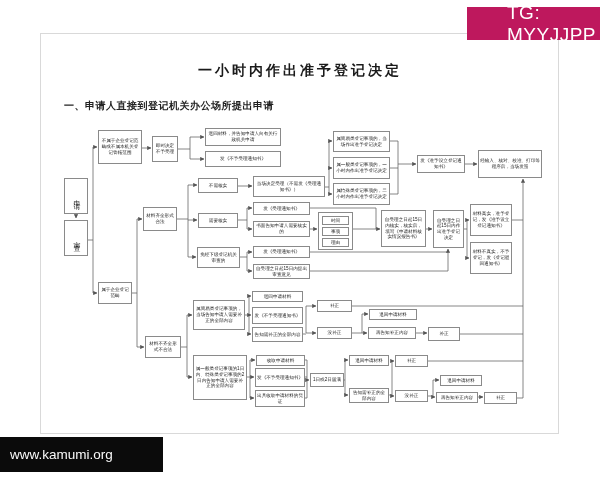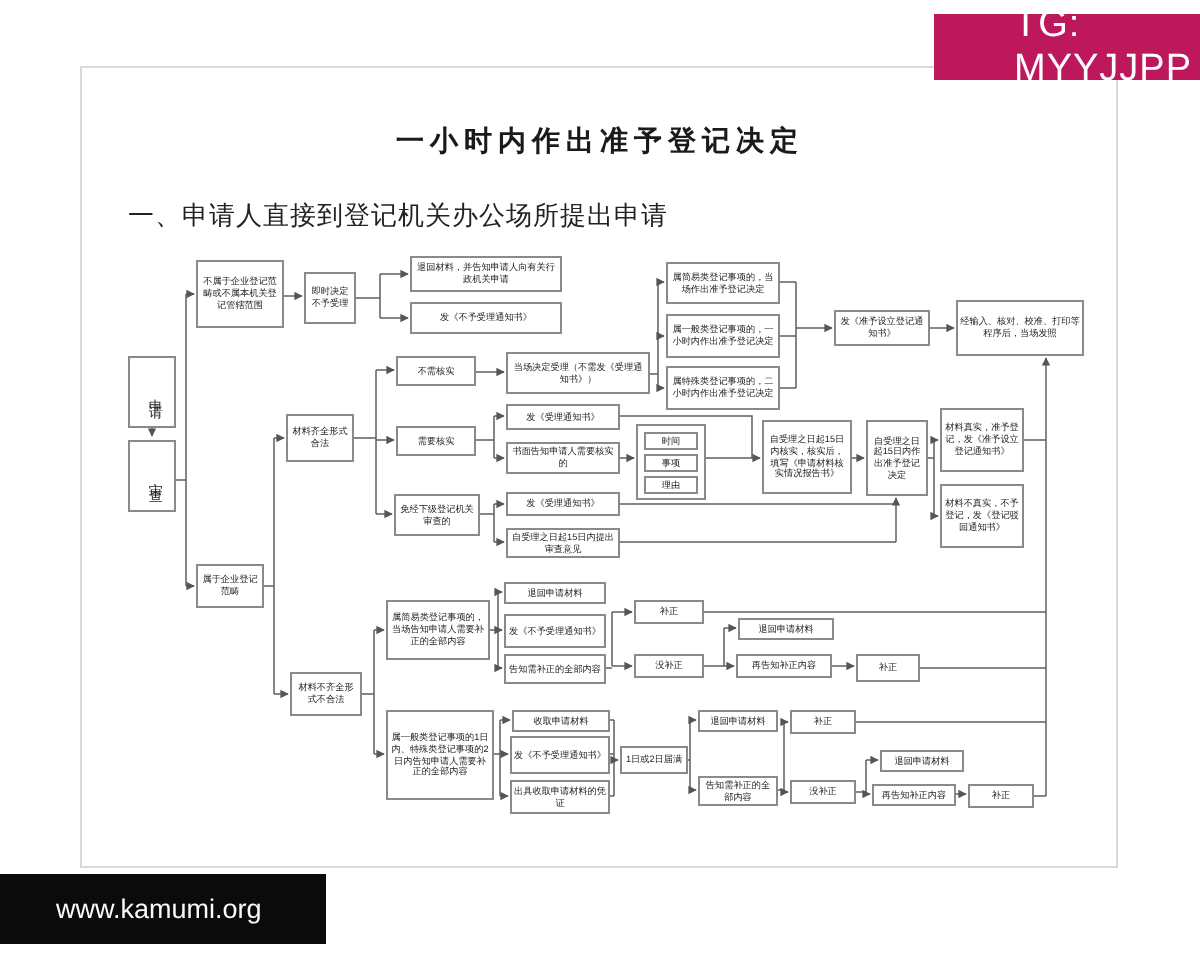--- a/index.html
+++ b/index.html
@@ -3,36 +3,36 @@
 <meta charset="utf-8">
 <style>
   html,body{margin:0;padding:0;background:#ffffff;}
   .screen{position:relative;width:600px;height:480px;background:#fff;overflow:hidden;
           font-family:"Liberation Sans","DejaVu Sans",sans-serif;}
   .page{position:absolute;left:40px;top:33px;width:517px;height:399px;
         border:1px solid #d9d9d9;background:#fff;}
   .doc-title{position:absolute;left:0;right:0;top:62px;text-align:center;
              font-family:"Liberation Serif","DejaVu Serif",serif;
              font-size:14px;font-weight:bold;letter-spacing:3px;color:#1a1a1a;}
-  .section-heading{position:absolute;left:64px;top:99px;font-size:13px;
-                   font-weight:normal;color:#222;letter-spacing:0.5px;}
+  .section-heading{position:absolute;left:64px;top:99px;font-size:10px;
+                   font-weight:bold;color:#222;letter-spacing:0.5px;}
   .connectors{position:absolute;left:0;top:0;width:600px;height:480px;}
   .node{position:absolute;box-sizing:border-box;border:1px solid #8a8a8a;background:#fff;
         display:flex;align-items:center;justify-content:center;text-align:center;
         font-size:4.6px;line-height:1.25;color:#222;padding:1px;overflow:hidden;z-index:2;}
   .node.v{writing-mode:vertical-rl;text-orientation:upright;font-size:7px;
           letter-spacing:3px;padding-top:3px;}
   .node.group{background:transparent;z-index:1;}
   .node.inner{z-index:3;}
   .tg-badge{position:absolute;left:467px;top:7px;width:126px;height:33px;background:#be185d;
             color:#fff;font-size:19px;display:flex;align-items:center;justify-content:center;
             letter-spacing:0.5px;z-index:5;padding-left:40px;}
   .site-badge{position:absolute;left:0px;top:437px;width:163px;height:35px;background:#0b0b0b;
               color:#fafafa;font-size:13.5px;display:flex;align-items:center;
-              padding-left:28px;box-sizing:border-box;z-index:5;}
+              padding-left:10px;box-sizing:border-box;z-index:5;}
 </style>
 </head>
 <body>
 
 <div class="screen">
 
   <div class="page"></div>
 
   <div class="doc-title">一小时内作出准予登记决定</div>
   <div class="section-heading">一、申请人直接到登记机关办公场所提出申请</div>

